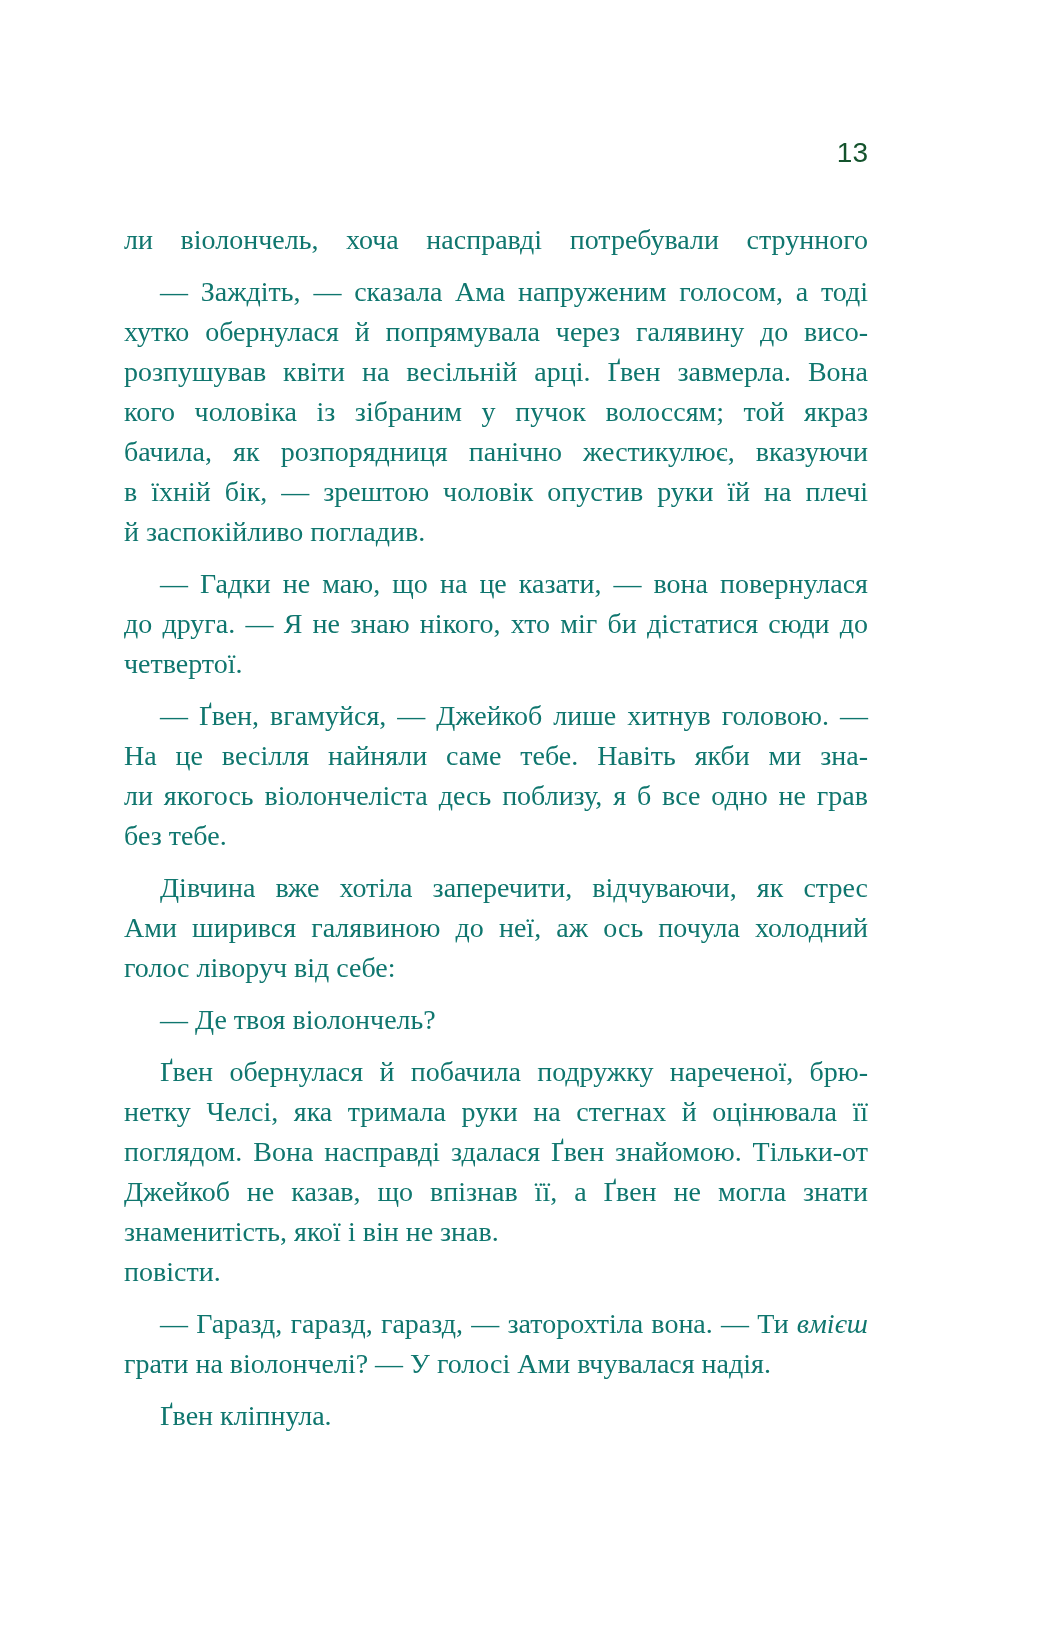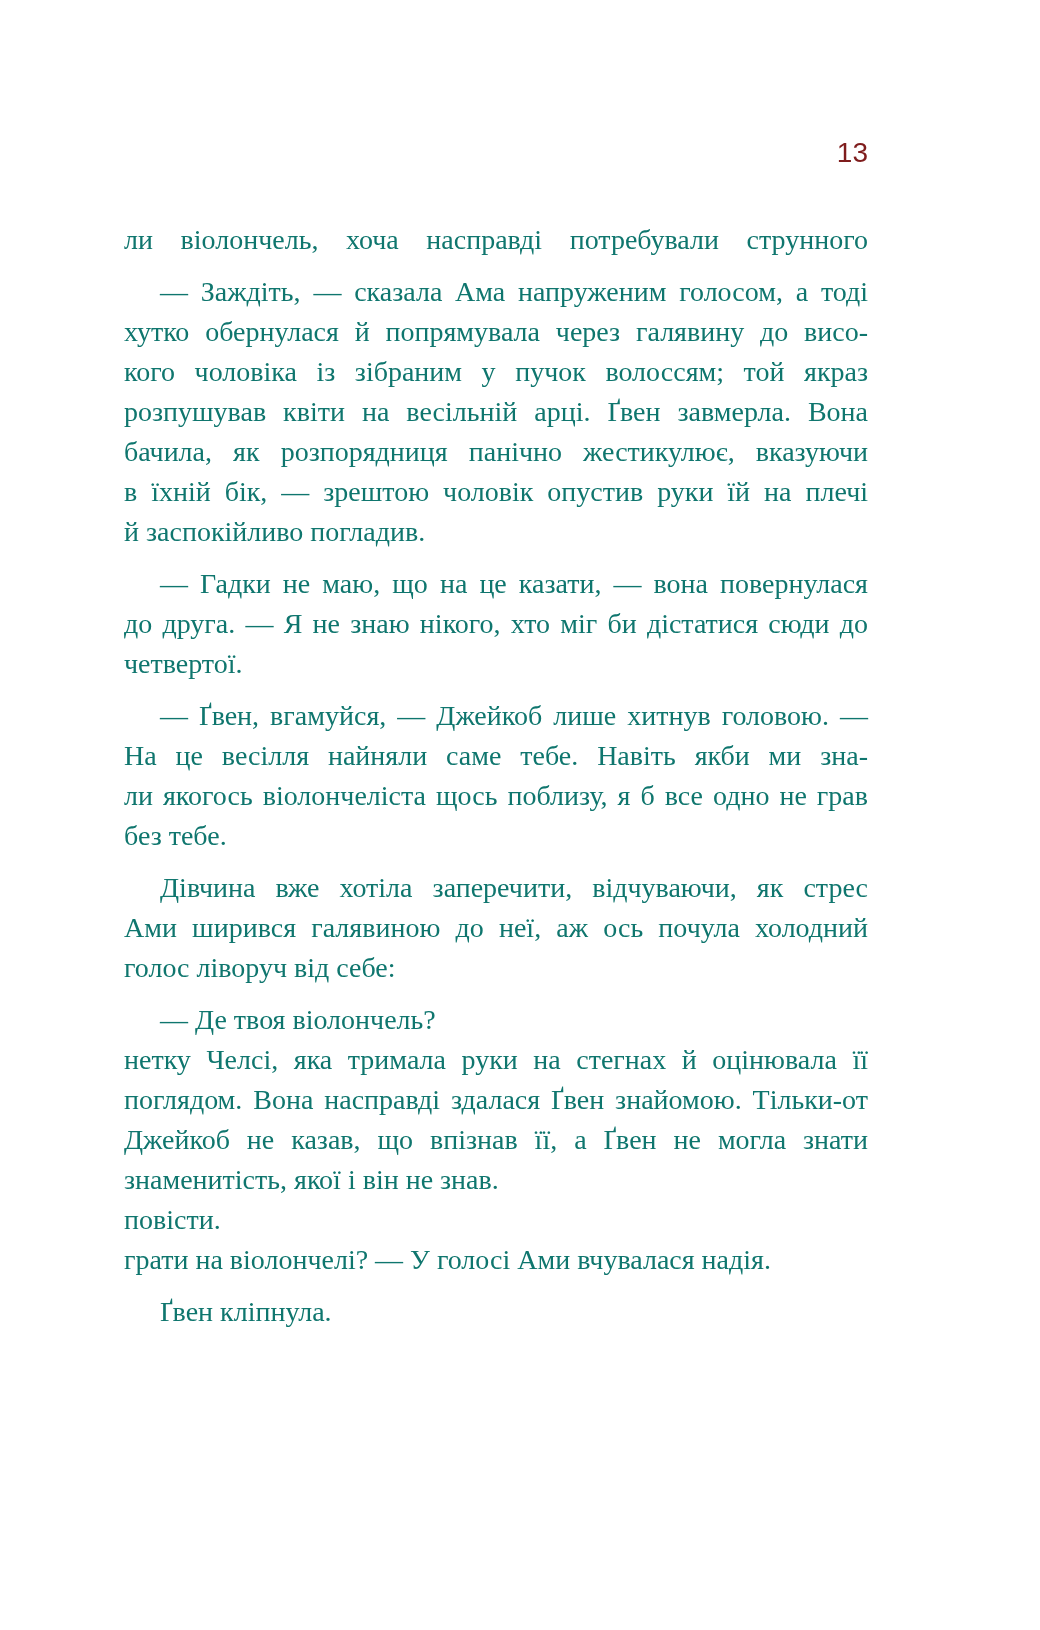--- a/index.html
+++ b/index.html
@@ -16,21 +16,21 @@
   }
   .page-number {
     position: absolute;
     top: 138px;
     left: 124px;
     width: 744px;
     text-align: right;
     font-family: "Liberation Sans", "DejaVu Sans", sans-serif;
     font-size: 28px;
     line-height: 30px;
-    color: #7f1d1d;
+    color: #14532d;
   }
   .text-block {
     position: absolute;
     top: 220px;
     left: 124px;
     width: 744px;
     font-family: "Liberation Serif", "DejaVu Serif", serif;
     font-size: 28px;
     line-height: 40px;
     color: #0f766e;
@@ -53,37 +53,39 @@
 </style>
 </head>
 <body>
 
 <div class="page">
   <div class="page-number">13</div>
   <div class="text-block">
       <div class="line"><span>ли віолончель, хоча насправді потребували струнного</span></div>
       <div class="line indent"><span>— Заждіть, — сказала Ама напруженим голосом, а тоді</span></div>
       <div class="line"><span>хутко обернулася й попрямувала через галявину до висо-</span></div>
+      <div class="line"><span>розпушував квіти на весільній арці. Ґвен завмерла. Вона</span></div>
       <div class="line"><span>кого чоловіка із зібраним у пучок волоссям; той якраз</span></div>
-      <div class="line"><span>розпушував квіти на весільній арці. Ґвен завмерла. Вона</span></div>
       <div class="line"><span>бачила, як розпорядниця панічно жестикулює, вказуючи</span></div>
       <div class="line"><span>в їхній бік, — зрештою чоловік опустив руки їй на плечі</span></div>
       <div class="line para-end"><span>й заспокійливо погладив.</span></div>
       <div class="line indent"><span>— Гадки не маю, що на це казати, — вона повернулася</span></div>
       <div class="line"><span>до друга. — Я не знаю нікого, хто міг би дістатися сюди до</span></div>
       <div class="line para-end"><span>четвертої.</span></div>
       <div class="line indent"><span>— Ґвен, вгамуйся, — Джейкоб лише хитнув головою. —</span></div>
       <div class="line"><span>На це весілля найняли саме тебе. Навіть якби ми зна-</span></div>
-      <div class="line"><span>ли якогось віолончеліста щось поблизу, я б все одно не грав</span></div>
+      <div class="line"><span>ли якогось віолончеліста десь поблизу, я б все одно не грав</span></div>
       <div class="line para-end"><span>без тебе.</span></div>
       <div class="line indent"><span>Дівчина вже хотіла заперечити, відчуваючи, як стрес</span></div>
       <div class="line"><span>Ами ширився галявиною до неї, аж ось почула холодний</span></div>
       <div class="line para-end"><span>голос ліворуч від себе:</span></div>
       <div class="line para-end indent"><span>— Де твоя віолончель?</span></div>
+      <div class="line indent"><span>Ґвен обернулася й побачила подружку нареченої, брю-</span></div>
       <div class="line"><span>нетку Челсі, яка тримала руки на стегнах й оцінювала її</span></div>
       <div class="line"><span>поглядом. Вона насправді здалася Ґвен знайомою. Тільки-от</span></div>
       <div class="line"><span>Джейкоб не казав, що впізнав її, а Ґвен не могла знати</span></div>
       <div class="line para-end"><span>знаменитість, якої і він не знав.</span></div>
       <div class="line para-end"><span>повісти.</span></div>
+      <div class="line indent"><span>— Гаразд, гаразд, гаразд, — заторохтіла вона. — Ти </span><i>вмієш</i></div>
       <div class="line para-end"><span>грати на віолончелі? — У голосі Ами вчувалася надія.</span></div>
       <div class="line para-end indent"><span>Ґвен кліпнула.</span></div>
     </div>
 </div>
 
 </body></html>

